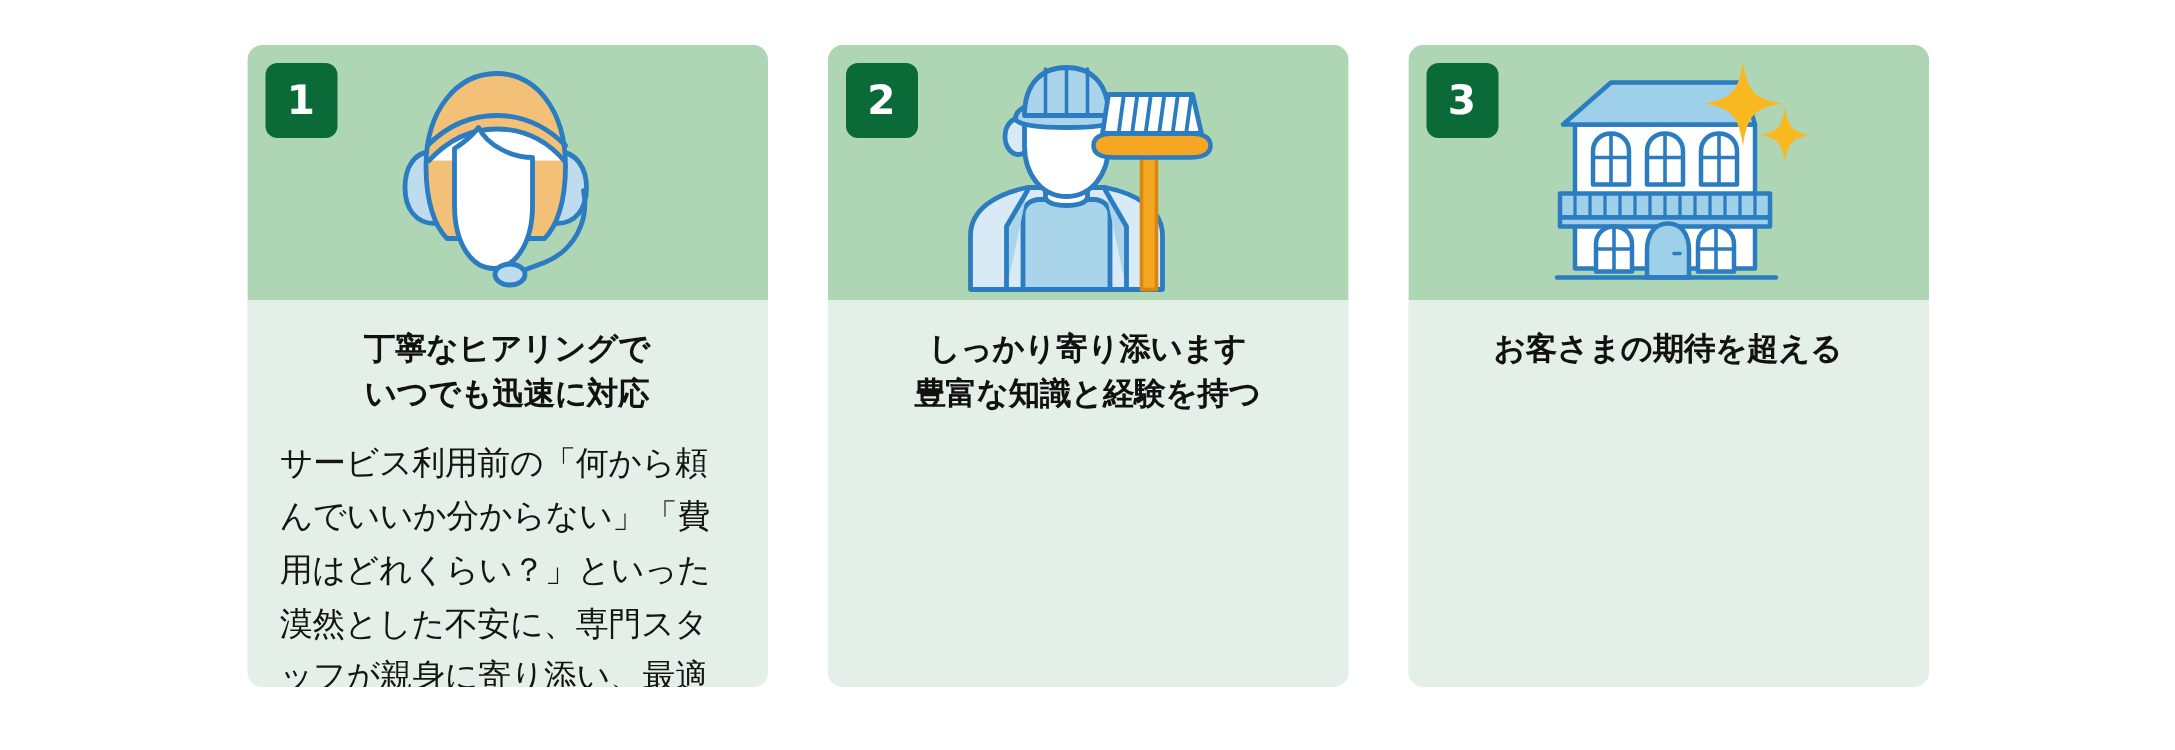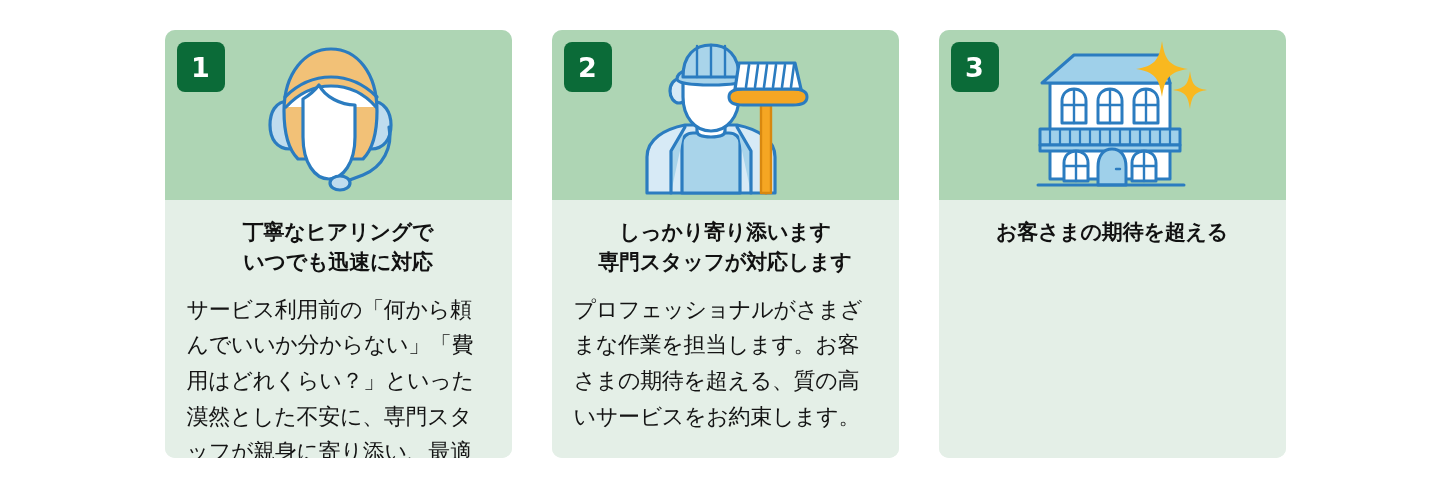--- a/index.html
+++ b/index.html
@@ -177,23 +177,22 @@
               <path d="M157 52 L160 30"></path>
               <path d="M166 52 L169 30"></path>
             </g>
           </g>
         </svg>
       </div>
     </div>
     <div class="card-body">
       <h3 class="card-title">
         <span class="tl">しっかり寄り添います</span>
-        <span class="tl">専門スタッフが対応します</span>
+        <span class="tl">豊富な知識と経験を持つ</span>
       </h3>
-      <p class="card-text">プロフェッショナルがさまざまな作業を担当します。お客さまの期待を超える、質の高いサービスをお約束します。</p>
     </div>
   </div>
 
   <div class="card">
     <div class="card-visual">
       <div class="badge">3</div>
       <div class="illus">
         <svg width="200" height="160" viewBox="0 0 200 160" aria-hidden="true">
           <g fill="none" stroke="#2b7cc0" stroke-width="3" stroke-linecap="round" stroke-linejoin="round">
 

